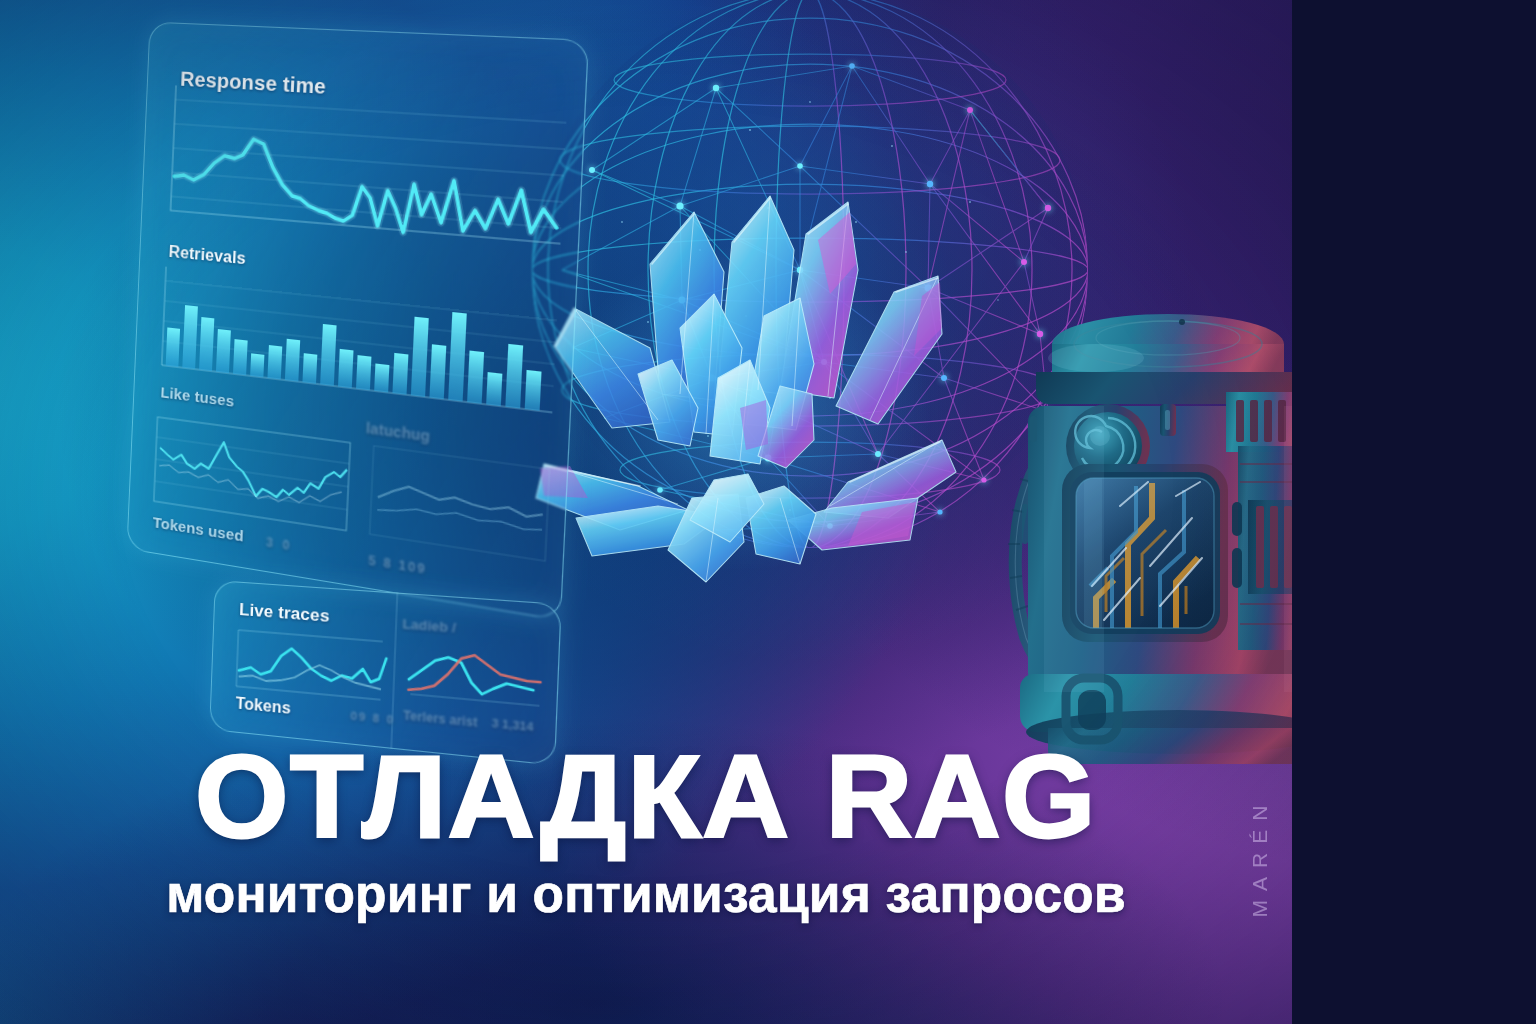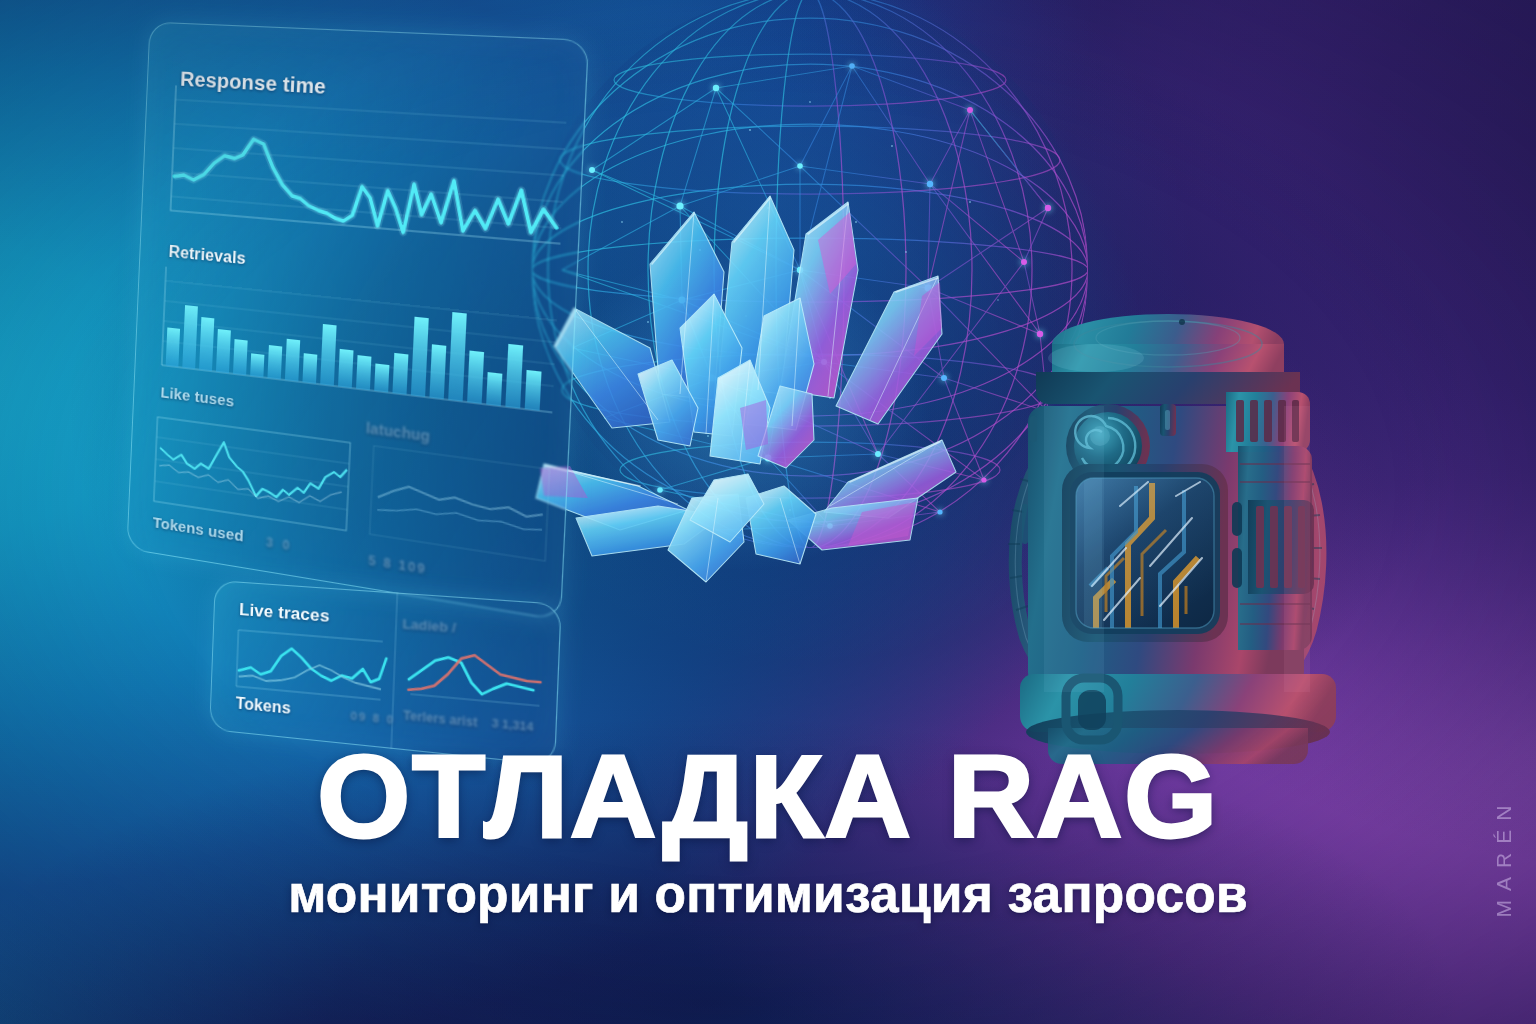--- a/index.html
+++ b/index.html
@@ -7,21 +7,21 @@
   html, body {
     width: 1536px;
     height: 1024px;
     overflow: hidden;
     background: #0d1030;
     font-family: "Liberation Sans", sans-serif;
   }
 
   #stage {
     position: relative;
-    width: 1536px;
+    width: 1292px;
     height: 1024px;
     overflow: hidden;
     isolation: isolate;
     padding-left: 28px;
   }
 
   
   .bg-base {
     position: absolute; inset: 0;
     background:

